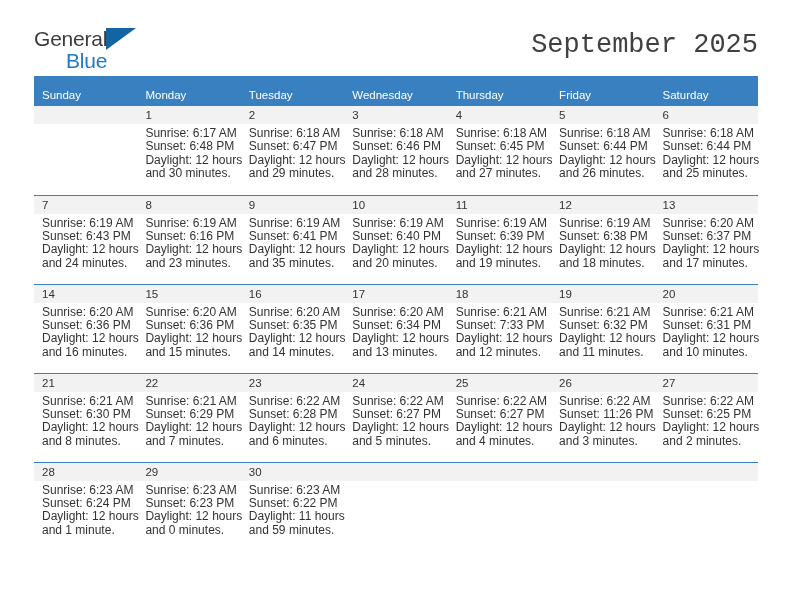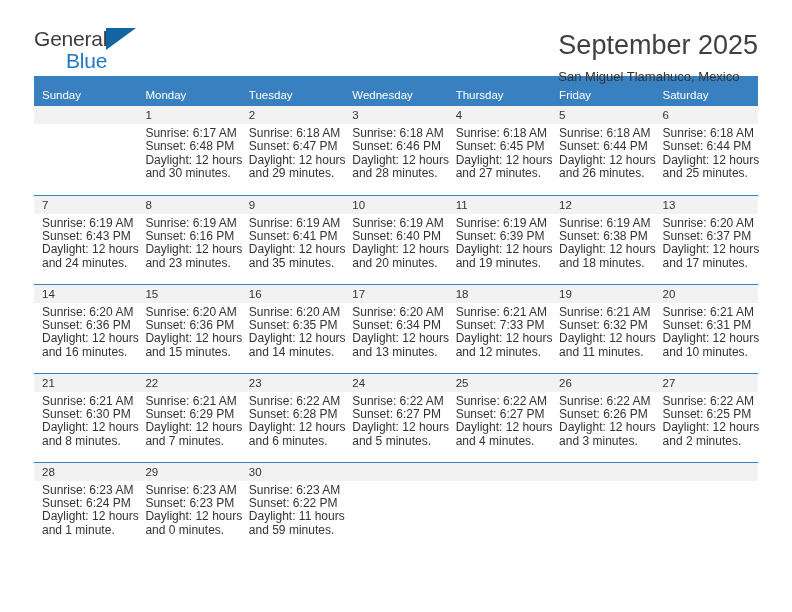--- a/index.html
+++ b/index.html
@@ -56,21 +56,23 @@
   }
   .brand-blue {
     position: absolute;
     left: 32px;
     top: 22px;
     font-size: 21px;
     color: #2079c4;
     letter-spacing: -0.2px;
   }
   .title-block {
+    text-align: right;
     padding-top: 2px;
+    font-family: Liberation Mono, monospace;
   }
   .cal-title {
     font-size: 27px;
     color: #404040;
     font-weight: normal;
     line-height: 32px;
     white-space: nowrap;
   }
   .cal-subtitle {
     font-size: 13px;
@@ -137,21 +139,20 @@
   <div class="header">
 
     <div class="brand">
       <span class="brand-general">General</span>
       <span class="brand-triangle"></span>
       <span class="brand-blue">Blue</span>
     </div>
 
     <div class="title-block">
       <div class="cal-title">September 2025</div>
-      <div class="cal-subtitle">San Miguel Tlamahuco, Mexico</div>
     </div>
 
   </div>
 
   <table class="calendar">
     <thead>
       <tr>
         <th>Sunday</th>
         <th>Monday</th>
         <th>Tuesday</th>
@@ -404,21 +405,21 @@
             <div>Sunrise: 6:22 AM</div>
             <div>Sunset: 6:27 PM</div>
             <div>Daylight: 12 hours</div>
             <div>and 4 minutes.</div>
           </div>
         </td>
         <td class="day-cell">
           <div class="daynum">26</div>
           <div class="details">
             <div>Sunrise: 6:22 AM</div>
-            <div>Sunset: 6:26 PM</div>
+            <div>Sunset: 11:26 PM</div>
             <div>Daylight: 12 hours</div>
             <div>and 3 minutes.</div>
           </div>
         </td>
         <td class="day-cell">
           <div class="daynum">27</div>
           <div class="details">
             <div>Sunrise: 6:22 AM</div>
             <div>Sunset: 6:25 PM</div>
             <div>Daylight: 12 hours</div>

